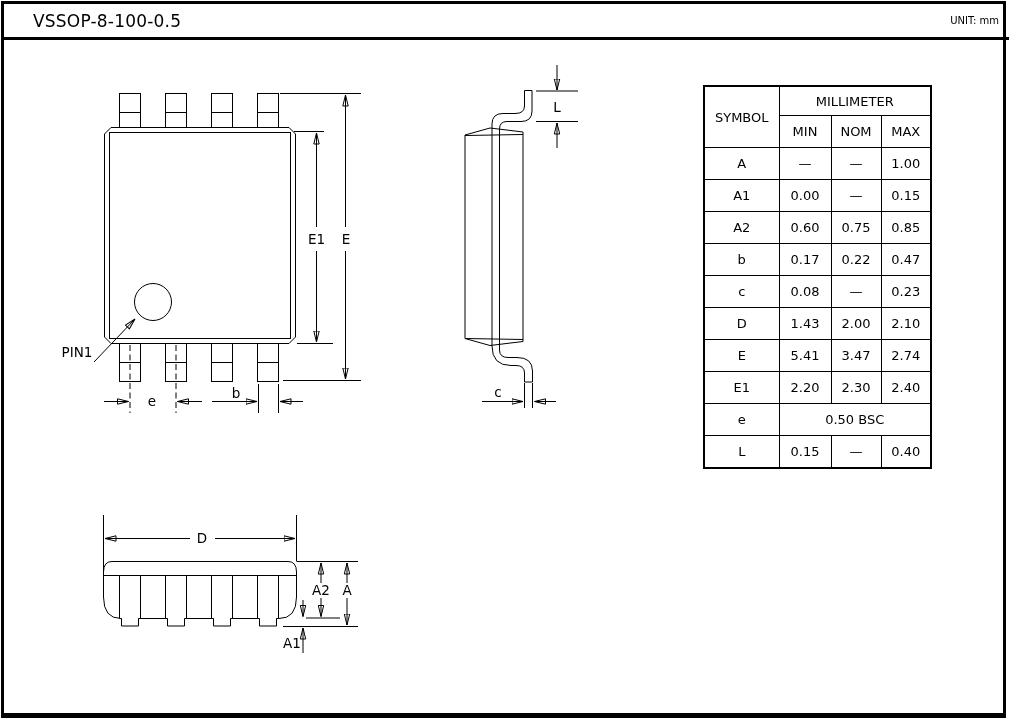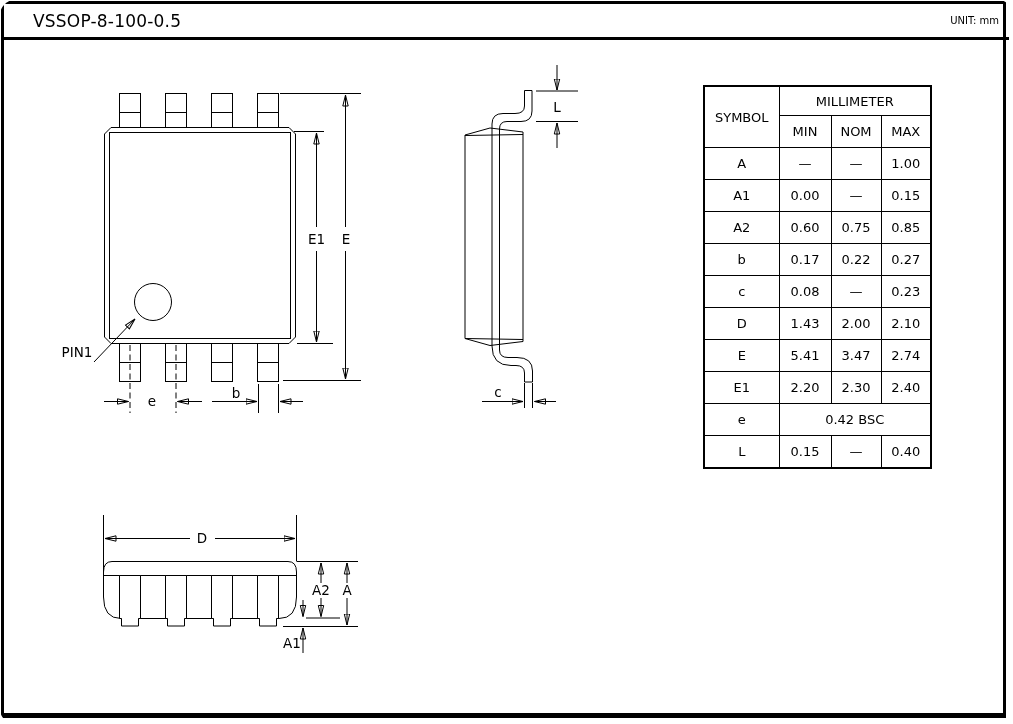--- a/index.html
+++ b/index.html
@@ -1,18 +1,18 @@
 <!DOCTYPE html>
 <html><head>
 <meta charset="utf-8">
 <style>
   html,body{margin:0;padding:0;background:#fff;}
   .page{
     position:relative;width:1013px;height:724px;background:#fff;
-    font-family:"DejaVu Sans","Liberation Sans",sans-serif;color:#000;overflow:hidden;border-radius:15px;
+    font-family:"DejaVu Sans","Liberation Sans",sans-serif;color:#000;overflow:hidden;
   }
   .frame{
     position:absolute;left:1px;top:1px;width:1005px;height:717px;
     border:3px solid #000;border-bottom-width:5px;box-sizing:border-box;
   }
   .titlebar{
     position:absolute;left:4px;top:4px;width:1005px;height:36px;
     border-bottom:3px solid #000;box-sizing:border-box;
     display:flex;justify-content:space-between;align-items:center;
     padding:0 10px 0 29px;
@@ -223,21 +223,21 @@
       <tr>
         <td>A2</td>
         <td>0.60</td>
         <td>0.75</td>
         <td>0.85</td>
       </tr>
       <tr>
         <td>b</td>
         <td>0.17</td>
         <td>0.22</td>
-        <td>0.27</td>
+        <td>0.47</td>
       </tr>
       <tr>
         <td>c</td>
         <td>0.08</td>
         <td>—</td>
         <td>0.23</td>
       </tr>
       <tr>
         <td>D</td>
         <td>1.43</td>
@@ -251,21 +251,21 @@
         <td>2.74</td>
       </tr>
       <tr>
         <td>E1</td>
         <td>2.20</td>
         <td>2.30</td>
         <td>2.40</td>
       </tr>
       <tr>
         <td>e</td>
-        <td colspan="3">0.42 BSC</td>
+        <td colspan="3">0.50 BSC</td>
       </tr>
       <tr>
         <td>L</td>
         <td>0.15</td>
         <td>—</td>
         <td>0.40</td>
       </tr>
     </tbody>
   </table>
 </div>

